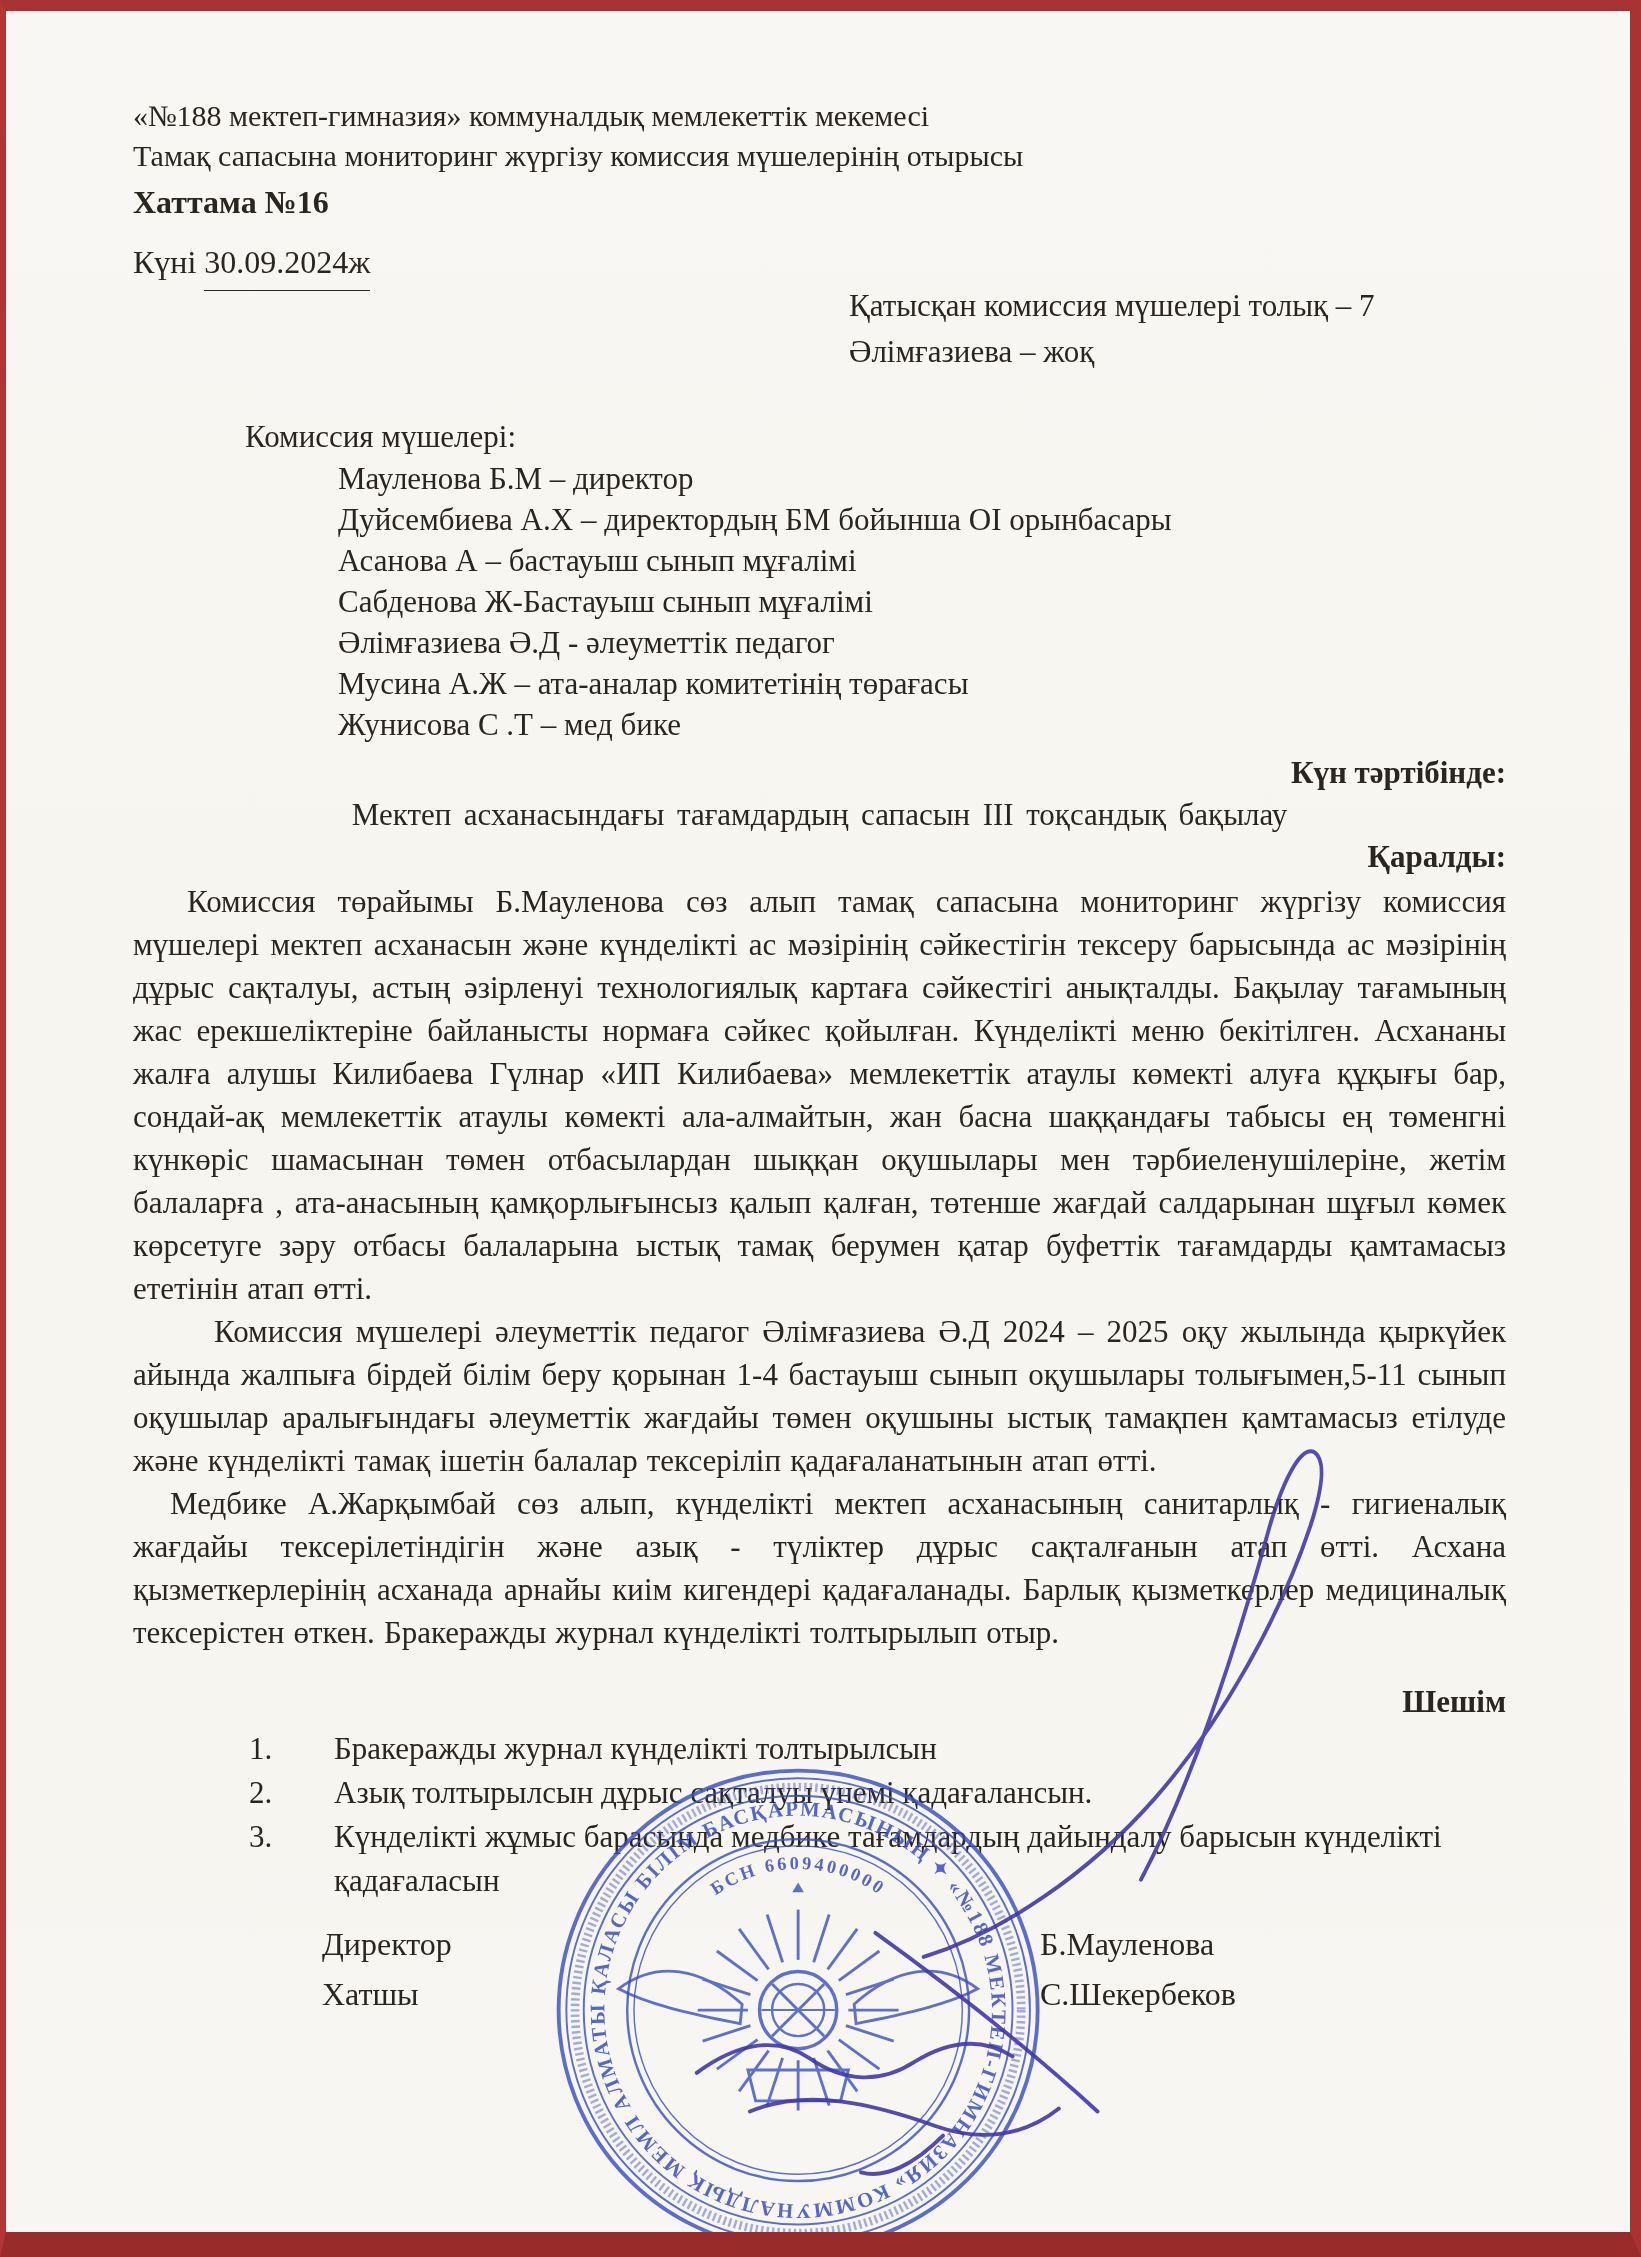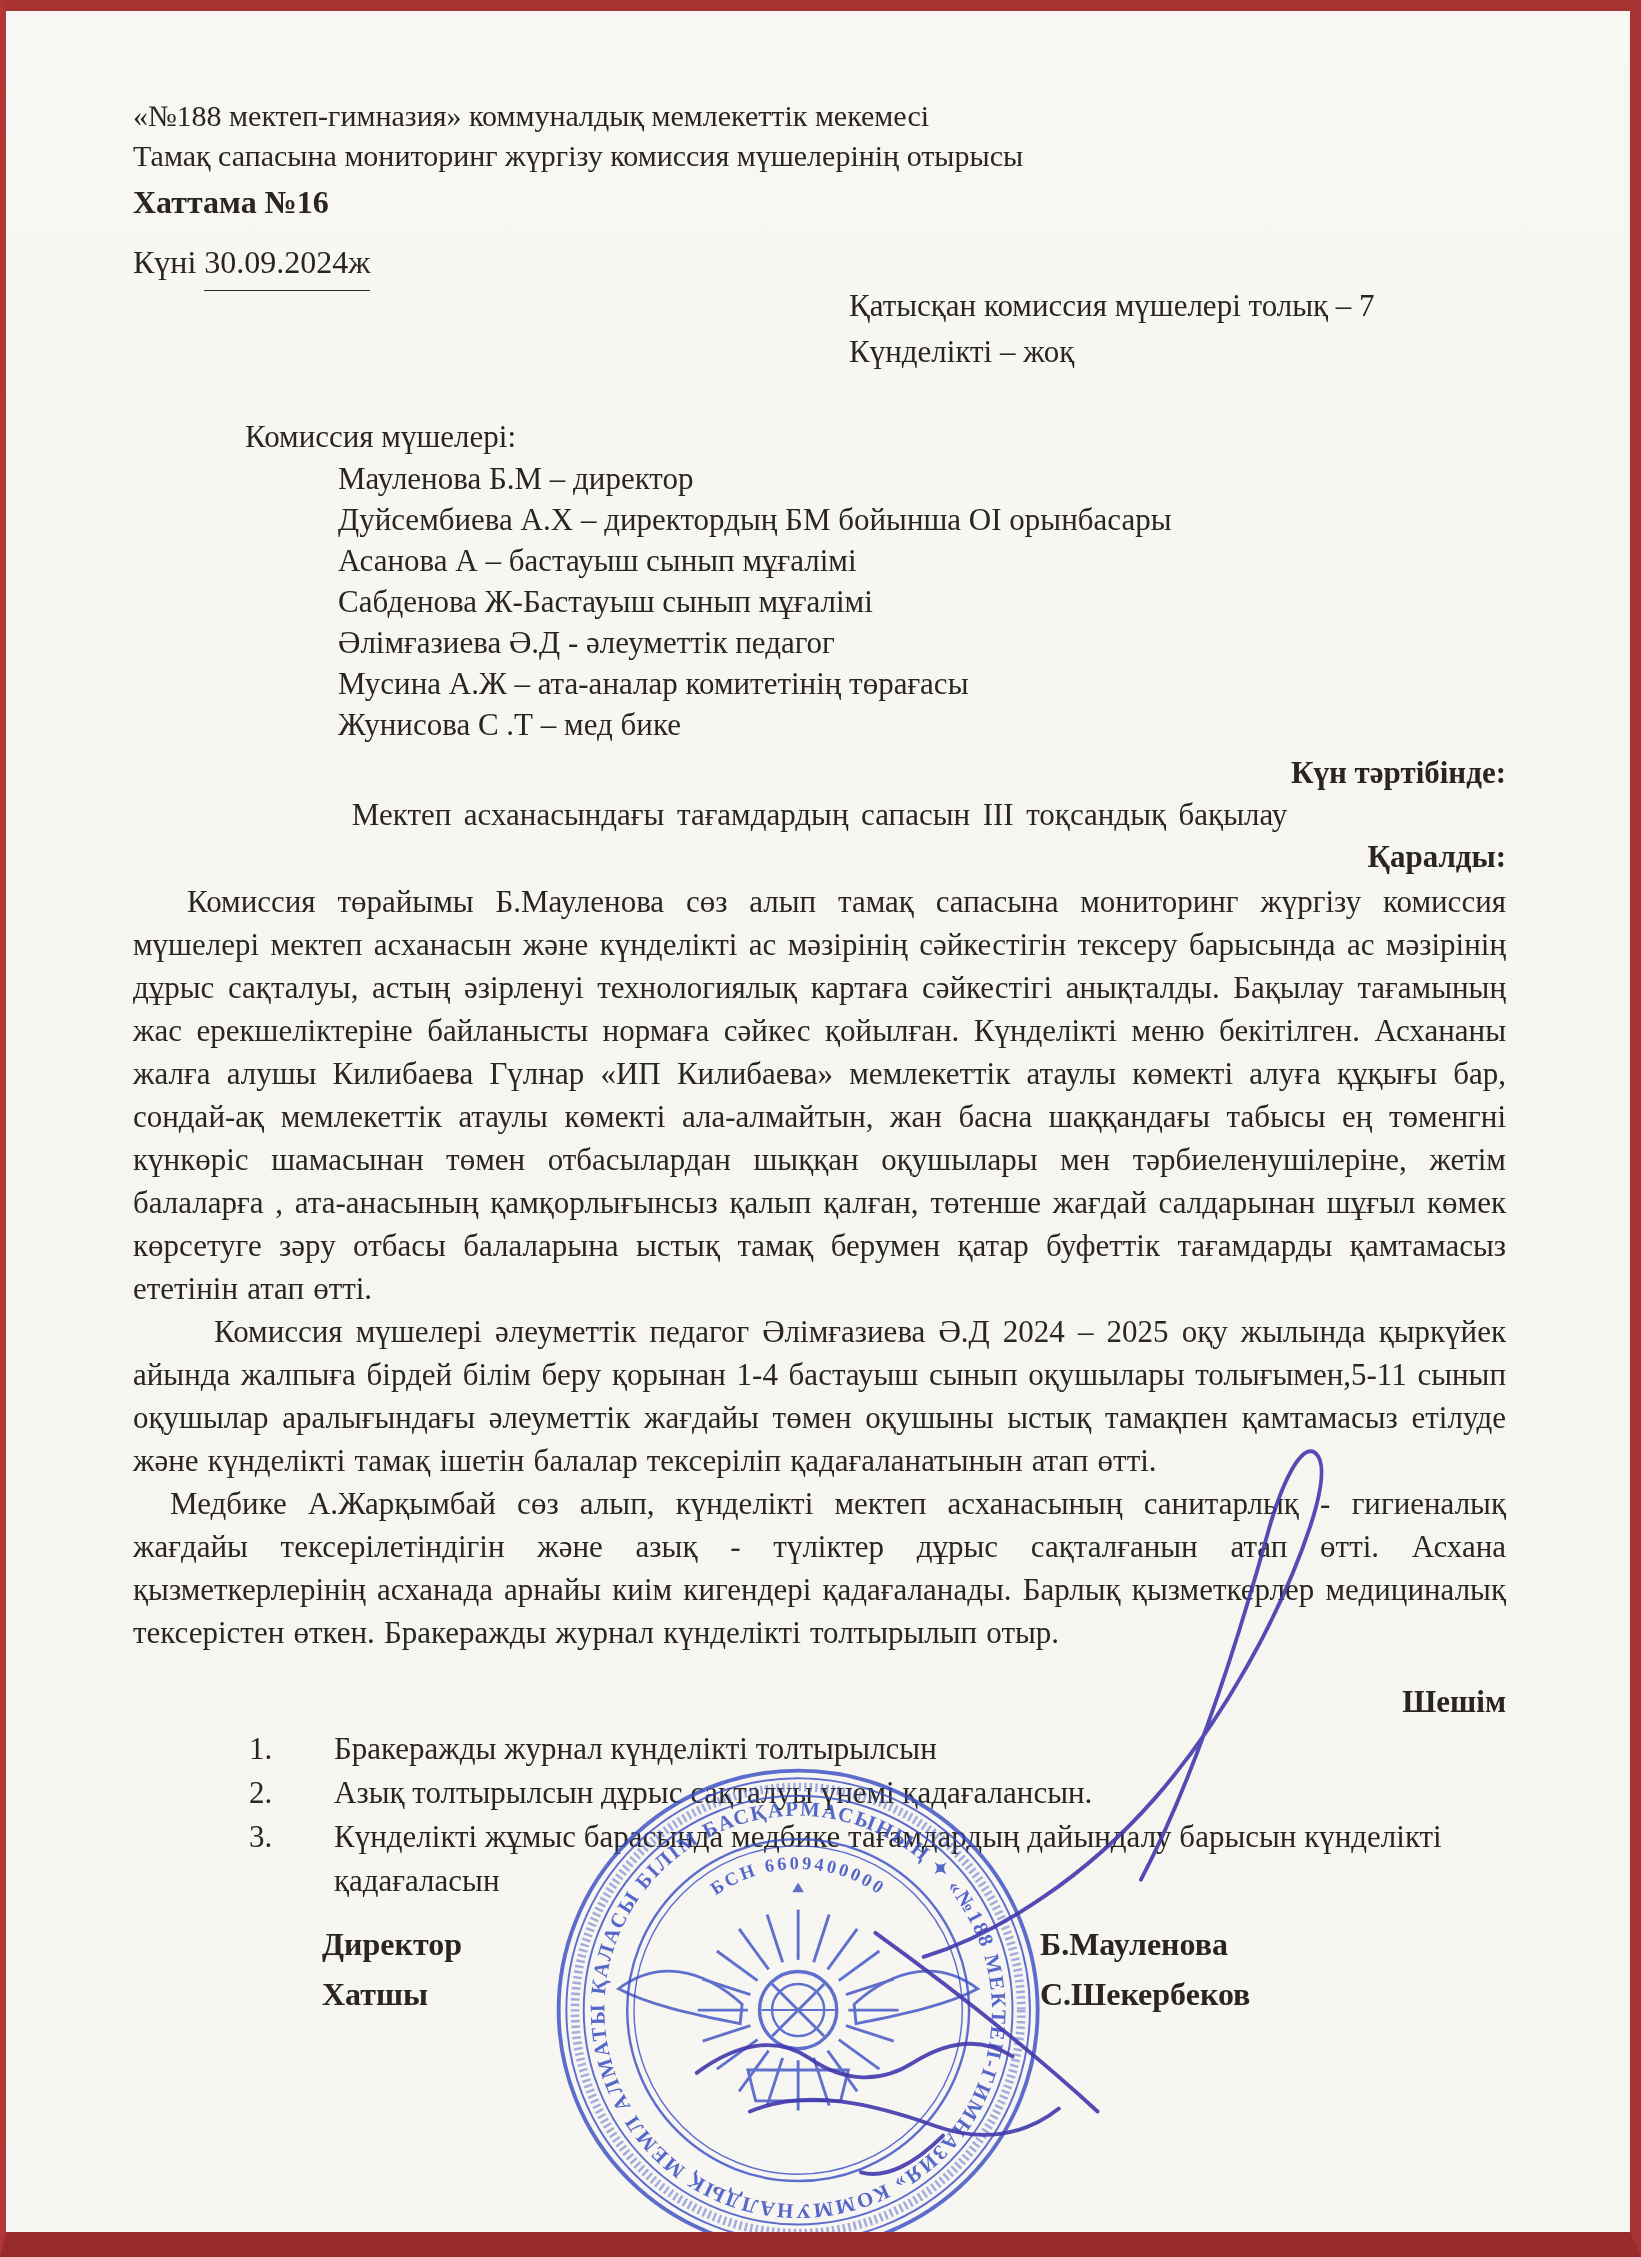--- a/index.html
+++ b/index.html
@@ -37,21 +37,21 @@
   .p2 { text-indent:81px; }
   .p3 { text-indent:37px; }
 
   .decision-h { margin-top:27px; }
   .dlist { margin-top:3.9px; margin-left:116px; line-height:44px; font-size:31px; }
   .drow { display:flex; }
   .dnum { width:85px; flex:none; }
   .dtxt { flex:1; max-width:1190px; }
 
   .sig-block { margin-top:23px; }
-  .sig-row { position:relative; height:50px; margin-left:189px; font-size:32px;font-weight:bold; }
+  .sig-row { position:relative; height:50px; margin-left:189px; font-size:32px; }
   .sig-name { position:absolute; left:718px; top:0; }
 
   .stamp-layer { position:absolute; left:454px; top:1381px; width:966px; height:874px; pointer-events:none; }
 </style>
 </head>
 <body>
 
 <div class="paper">
   <div class="content">
 
@@ -60,21 +60,21 @@
       <div>Тамақ сапасына мониторинг жүргізу комиссия мүшелерінің отырысы</div>
       <div class="hdr-t3">Хаттама №16</div>
     </div>
 
     <div class="date-row">
       <span>Күні </span><span class="date-val">30.09.2024ж</span>
     </div>
 
     <div class="attend">
       <div>Қатысқан комиссия мүшелері  толық – 7</div>
-      <div>Күнделікті – жоқ</div>
+      <div>Әлімғазиева – жоқ</div>
     </div>
 
     <div class="comm-title">Комиссия мүшелері:</div>
     <div class="members">
       <div>Мауленова Б.М – директор</div>
       <div>Дуйсембиева А.Х – директордың БМ бойынша ОІ орынбасары</div>
       <div>Асанова А  – бастауыш сынып мұғалімі</div>
       <div>Сабденова Ж-Бастауыш сынып мұғалімі</div>
       <div>Әлімғазиева Ә.Д  - әлеуметтік педагог</div>
       <div>Мусина А.Ж – ата-аналар комитетінің төрағасы</div>

